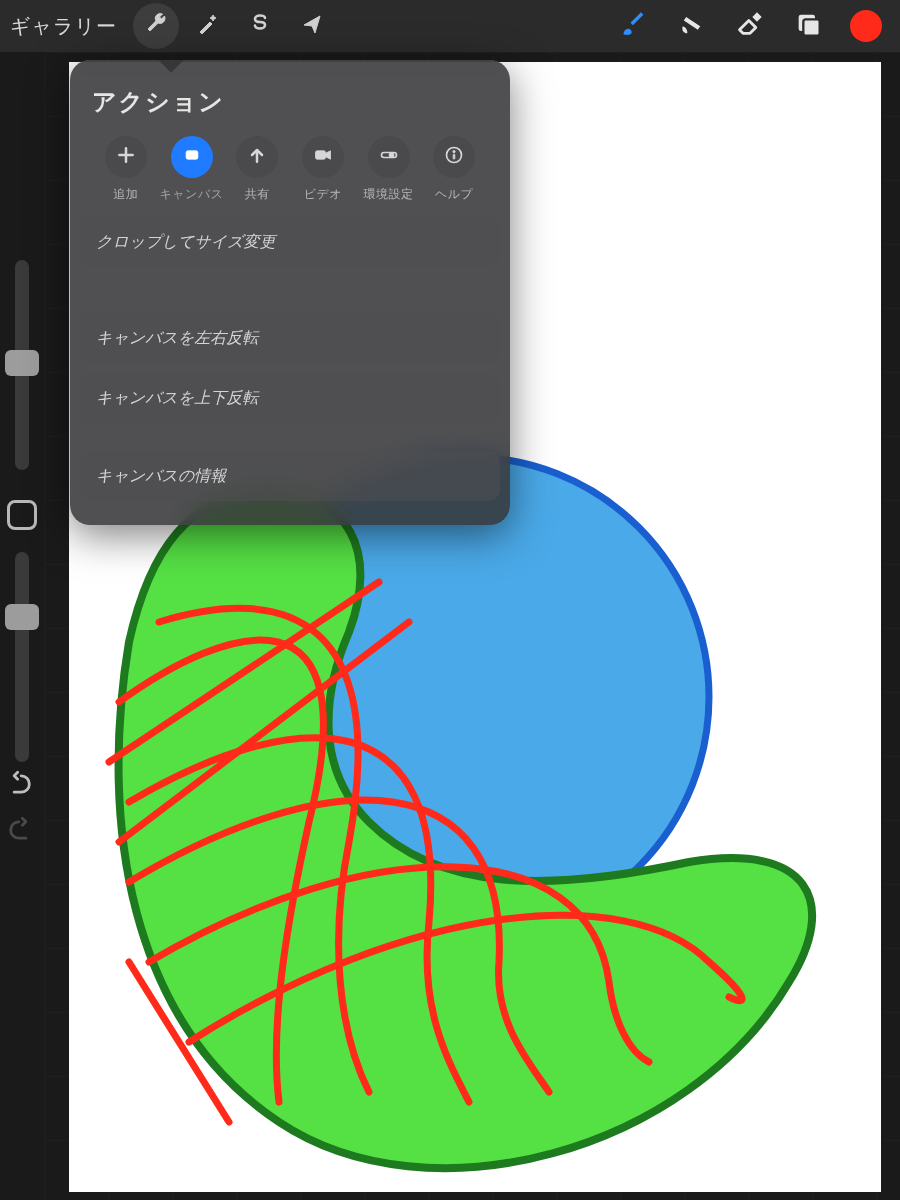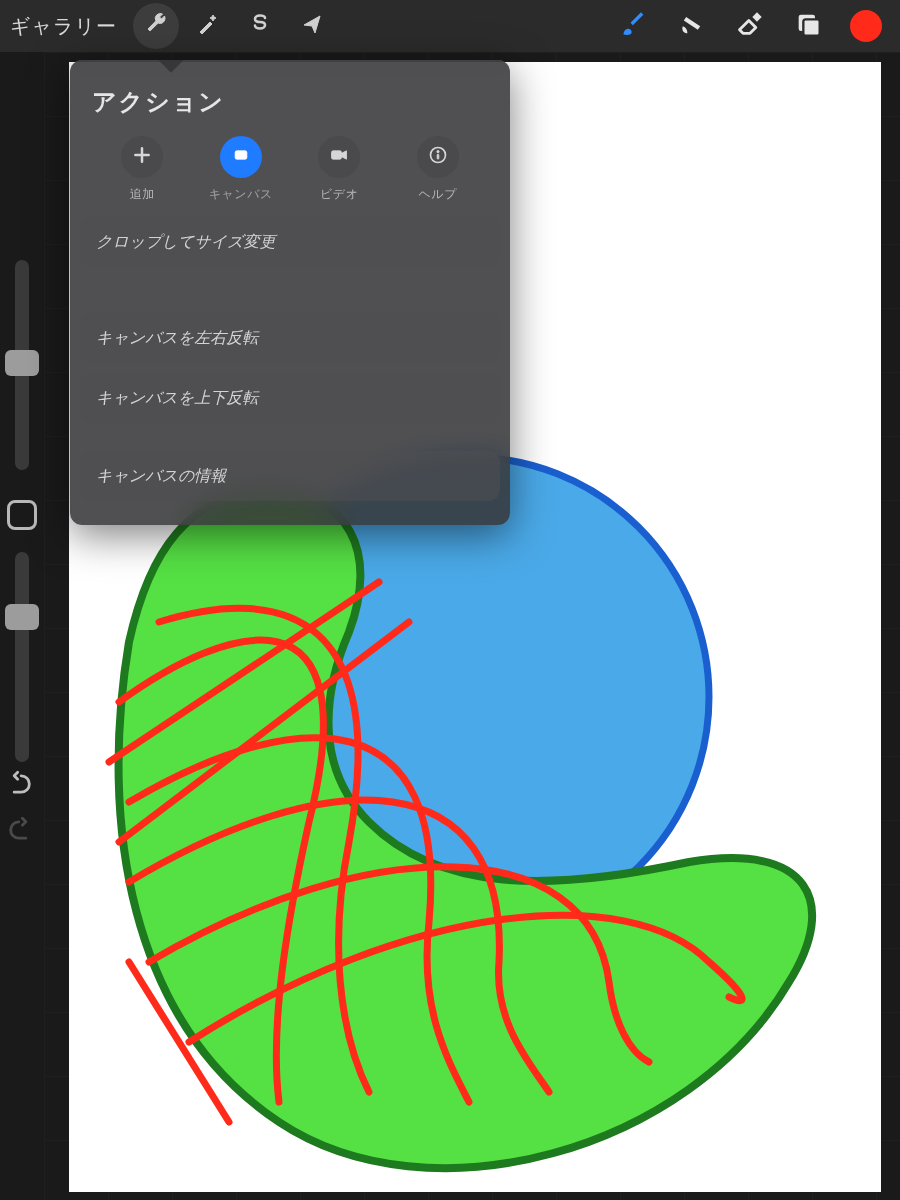--- a/index.html
+++ b/index.html
@@ -26,21 +26,21 @@
   .square-btn { width: 30px; height: 30px; margin: 0 auto 22px; border: 3px solid #b8b8b8; border-radius: 8px; }
   .undo-redo { position: absolute; left: 6px; top: 770px; display: flex; flex-direction: column; gap: 14px; z-index: 6; }
   .undo-redo svg { width: 28px; height: 28px; }
 
   
   .workspace { position: absolute; top: 52px; left: 44px; right: 0; bottom: 0; background: #1a1a1a; }
   .canvas { position: absolute; top: 10px; left: 25px; width: 812px; height: 1130px; background: #fff; }
   .art { position: absolute; inset: 0; }
 
   
-  .popover { position: absolute; top: 60px; left: 70px; width: 440px; border-radius: 12px; background: rgba(54,54,56,0.87); backdrop-filter: blur(14px); -webkit-backdrop-filter: blur(14px); z-index: 20; overflow: hidden; box-shadow: 0 10px 40px rgba(0,0,0,.5); }
+  .popover { position: absolute; top: 60px; left: 70px; width: 440px; border-radius: 20px; background: rgba(54,54,56,0.87); backdrop-filter: blur(14px); -webkit-backdrop-filter: blur(14px); z-index: 20; overflow: hidden; box-shadow: 0 10px 40px rgba(0,0,0,.5); }
   .popover::before { content:""; position:absolute; top:-9px; left:92px; width:18px; height:18px; background: rgba(54,54,56,0.92); transform: rotate(45deg); }
   .pop-title { color: #e6e6e6; font-size: 24px; font-weight: 600; padding: 26px 22px 18px; letter-spacing: 2px; }
   .tab-row { display: flex; padding: 0 23px 14px; text-align: center; }
   .tab { flex: 1; display: flex; flex-direction: column; align-items: center; gap: 8px; cursor: pointer; }
   .tab-ico { width: 42px; height: 42px; border-radius: 21px; background: #4a4a4c; display:flex; align-items:center; justify-content:center; }
   .tab-ico svg { width: 20px; height: 20px; fill:#d6d6d6; stroke:#d6d6d6; }
   .tab.selected .tab-ico { background: #1f7bff; }
   .tab.selected .tab-ico svg { fill:#fff; stroke:#fff; }
   .tab-label { font-size: 12px; color: #b8b8b8; letter-spacing: .5px; }
   .tab.selected .tab-label { color: #a3a3a3; }
@@ -200,25 +200,42 @@
         <div class="tab-ico">
             <span><svg viewBox="0 0 24 24">
                 <rect x="5" y="7" width="14" height="10" rx="2"></rect>
               </svg></span>
           </div>
         <div class="tab-label">キャンバス</div>
       </div>
       <div class="tab">
         <div class="tab-ico">
             <span><svg viewBox="0 0 24 24">
+                <path d="M12 20V6M6 12l6-6 6 6" fill="none" stroke-width="3" stroke-linecap="round" stroke-linejoin="round"></path>
+              </svg></span>
+          </div>
+        <div class="tab-label">共有</div>
+      </div>
+      <div class="tab">
+        <div class="tab-ico">
+            <span><svg viewBox="0 0 24 24">
                 <rect x="3" y="7" width="12" height="10" rx="2"></rect>
                 <path d="M15 10l6-3v10l-6-3z"></path>
               </svg></span>
           </div>
         <div class="tab-label">ビデオ</div>
+      </div>
+      <div class="tab">
+        <div class="tab-ico">
+            <span><svg viewBox="0 0 24 24">
+                <rect x="3" y="9" width="18" height="6" rx="3" fill="none" stroke-width="2"></rect>
+                <circle cx="15" cy="12" r="3"></circle>
+              </svg></span>
+          </div>
+        <div class="tab-label">環境設定</div>
       </div>
       <div class="tab">
         <div class="tab-ico">
             <span><svg viewBox="0 0 24 24">
                 <circle cx="12" cy="12" r="9" fill="none" stroke-width="2"></circle>
                 <circle cx="12" cy="8" r="1.4"></circle>
                 <rect x="11" y="11" width="2" height="6" rx="1"></rect>
               </svg></span>
           </div>
         <div class="tab-label">ヘルプ</div>

